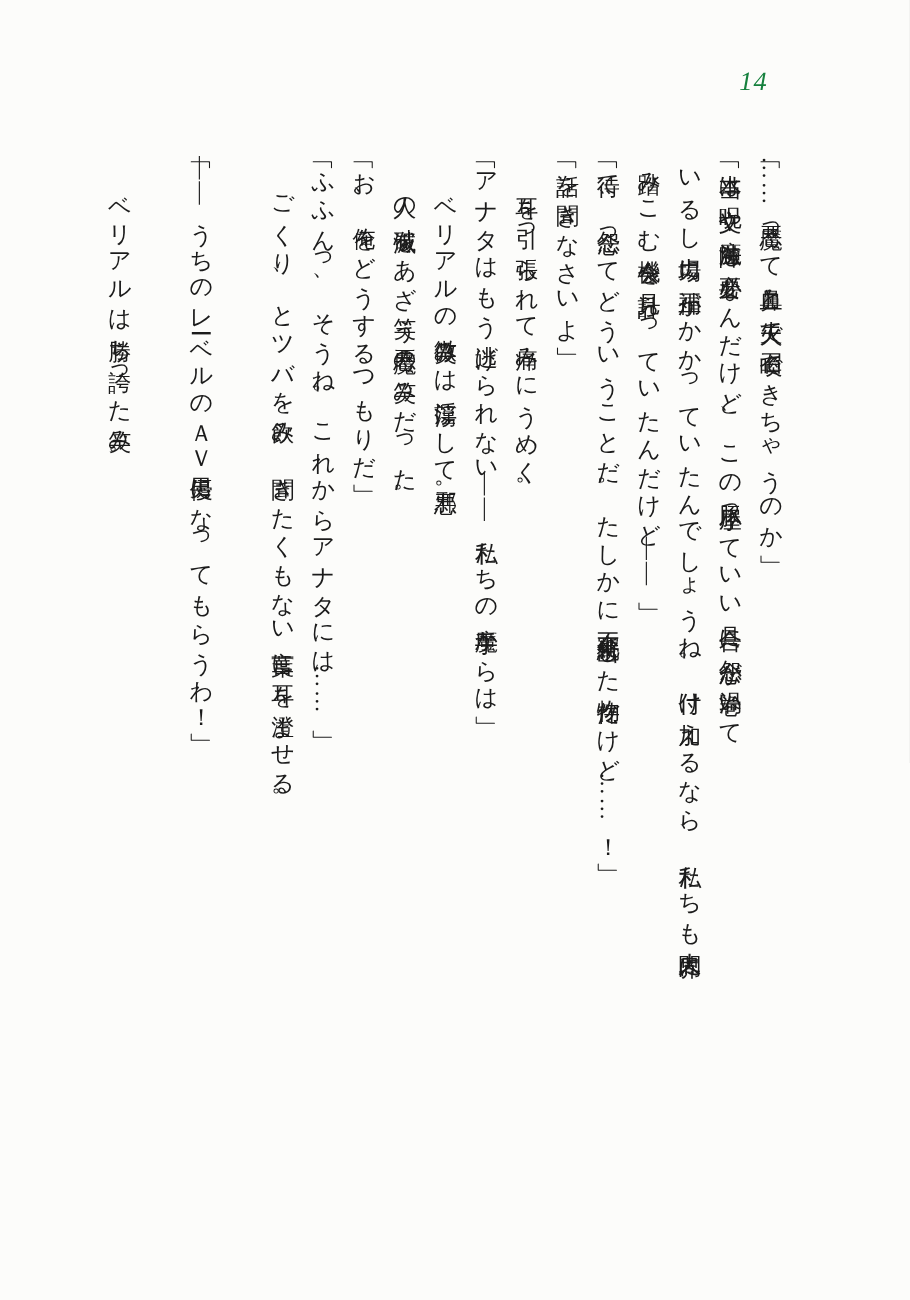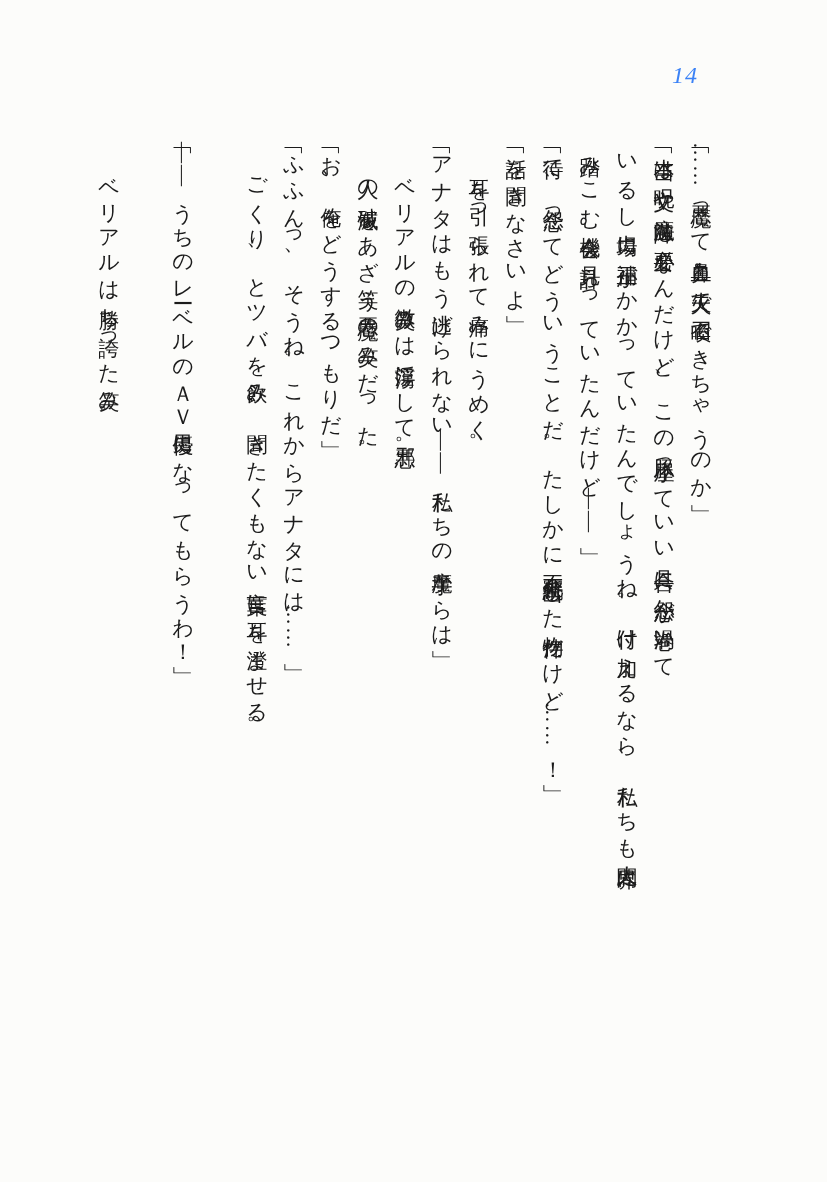--- a/index.html
+++ b/index.html
@@ -17,21 +17,21 @@
     font-family: "Liberation Serif", "DejaVu Serif", serif;
     color: #1b1b1b;
   }
   .page-number {
     position: absolute;
     top: 62px;
     left: 672px;
     font-size: 24px;
     font-style: italic;
     letter-spacing: 1px;
-    color: #3b82f6;
+    color: #15803d;
   }
   .text-block {
     position: absolute;
     top: 140px;
     right: 108px;
     height: 916px;
     writing-mode: vertical-rl;
     text-orientation: mixed;
     font-size: 21px;
     letter-spacing: 2px;

